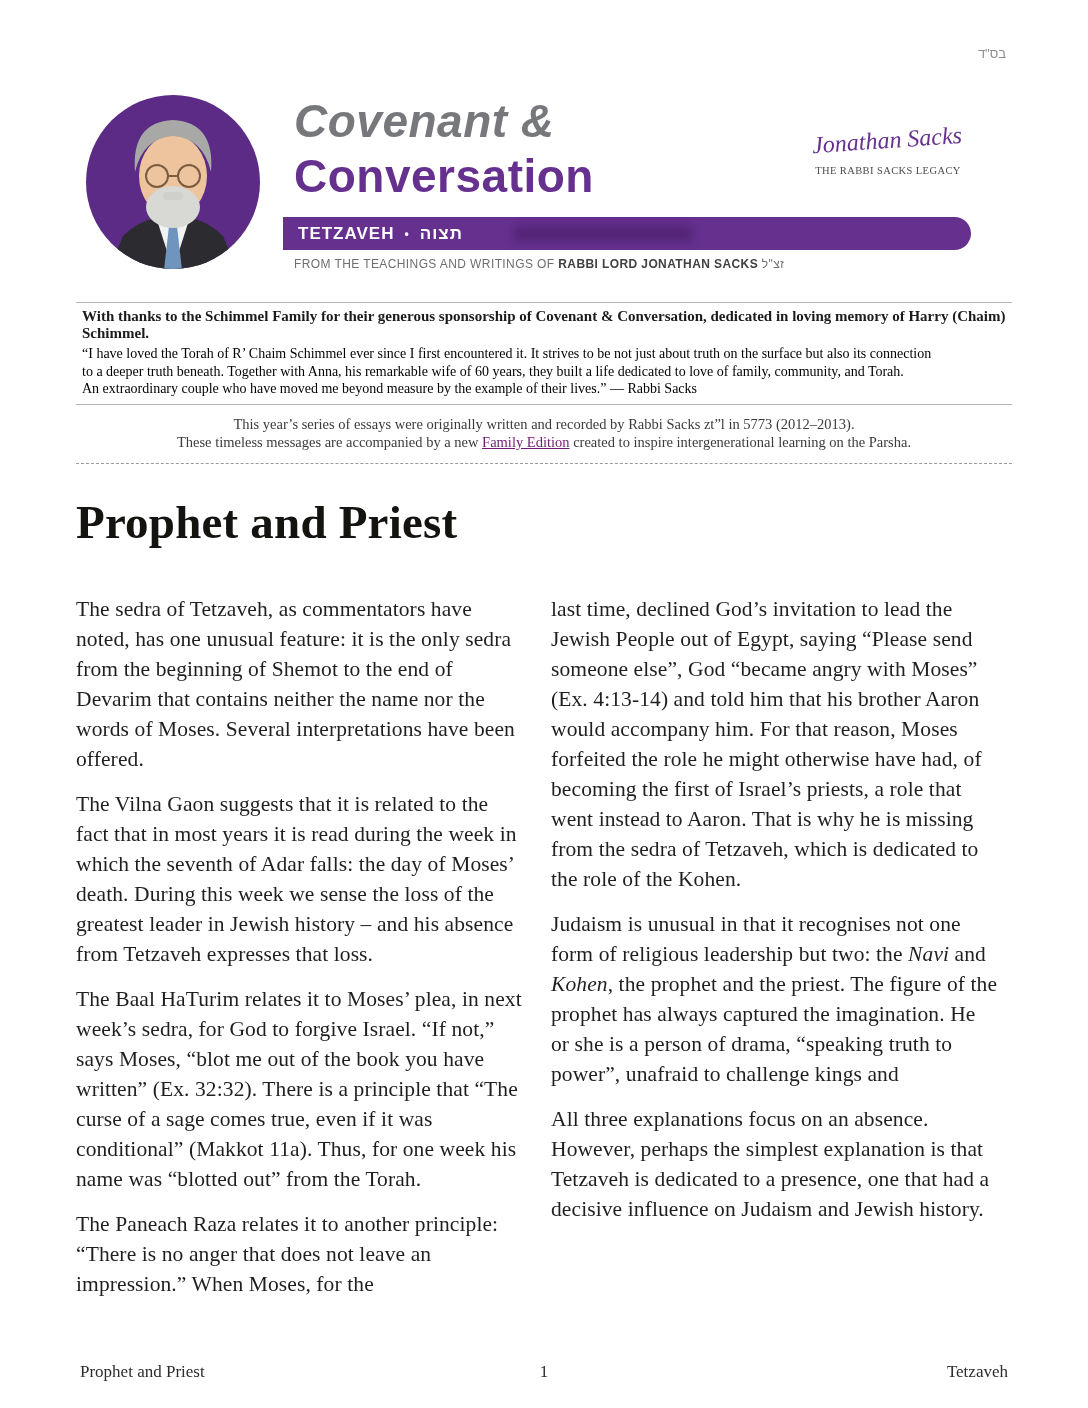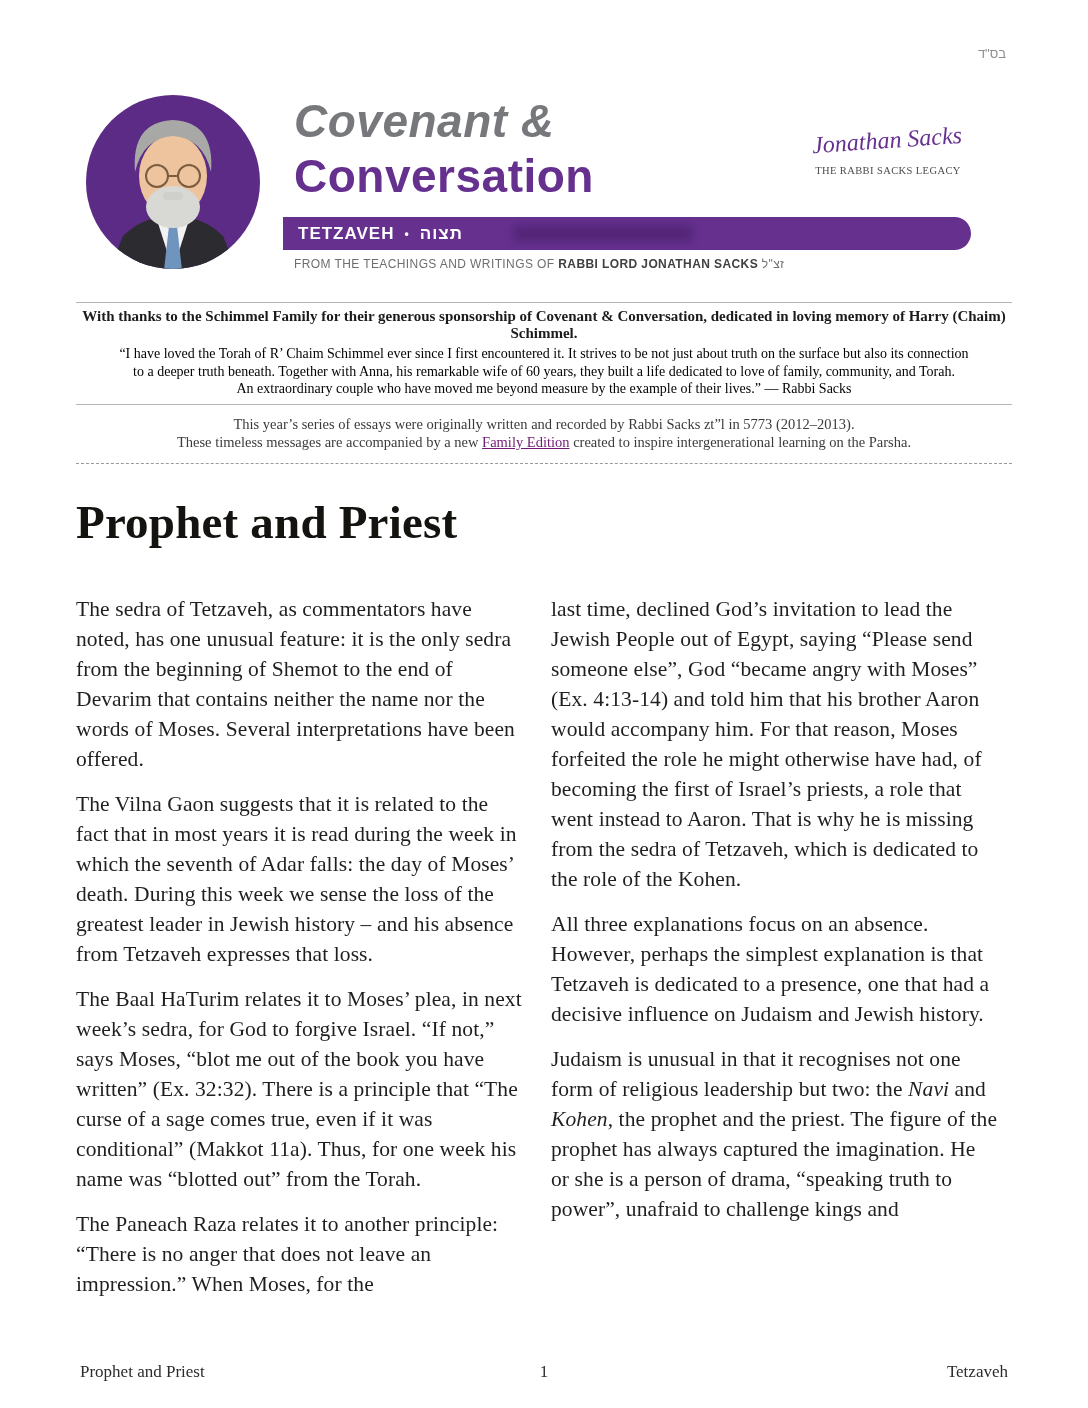--- a/index.html
+++ b/index.html
@@ -29,21 +29,21 @@
              font-size:12px; color:#6d6e71; letter-spacing:0.4px; white-space:nowrap; }
   .tag-bold { font-weight:bold; color:#414042; }
 
   .legacy { position:absolute; left:806px; top:120px; width:164px; text-align:center; }
   .legacy-caption { font-family:"Liberation Serif",serif; font-size:10.5px; font-weight:normal;
                     color:#4c4c4e; letter-spacing:0.4px; margin-top:1px; }
 
   .rule { border:none; border-top:1px solid #b5b5b5; margin:0 76px; height:0; }
   .rule.dashed { border-top-style:dashed; border-top-color:#9a9a9a; }
 
-  .sponsor { text-align:center; padding:5px 82px 6px; }
+  .sponsor { padding:5px 82px 6px; }
   .sponsor-bold { font-size:15px; font-weight:bold; color:#1b1b1b; line-height:17px; margin-bottom:3px; }
   .sponsor-quote { font-size:14px; color:#000000; line-height:17.5px; }
 
   .series { text-align:center; padding:10px 118px 11px; font-size:14.5px; color:#3b3b3b; line-height:18.5px; }
   .fam-link { color:#701a75; text-decoration:underline; cursor:pointer; }
 
   .title { margin:32px 76px 0; font-size:47px; font-weight:bold; color:#151310; letter-spacing:0.2px;
            line-height:52px; }
 
   .columns { display:flex; gap:28px; margin:46px 76px 0;font-family:Liberation Serif, serif; }
@@ -139,22 +139,22 @@
 
   <div class="columns">
     <div class="col">
       <p>The sedra of Tetzaveh, as commentators have noted, has one unusual feature: it is the only sedra from the beginning of Shemot to the end of Devarim that contains neither the name nor the words of Moses. Several interpretations have been offered.</p>
       <p>The Vilna Gaon suggests that it is related to the fact that in most years it is read during the week in which the seventh of Adar falls: the day of Moses’ death. During this week we sense the loss of the greatest leader in Jewish history – and his absence from Tetzaveh expresses that loss.</p>
       <p>The Baal HaTurim relates it to Moses’ plea, in next week’s sedra, for God to forgive Israel. “If not,” says Moses, “blot me out of the book you have written” (Ex. 32:32). There is a principle that “The curse of a sage comes true, even if it was conditional” (Makkot 11a). Thus, for one week his name was “blotted out” from the Torah.</p>
       <p>The Paneach Raza relates it to another principle: “There is no anger that does not leave an impression.” When Moses, for the</p>
     </div>
     <div class="col">
       <p>last time, declined God’s invitation to lead the Jewish People out of Egypt, saying “Please send someone else”, God “became angry with Moses” (Ex. 4:13-14) and told him that his brother Aaron would accompany him. For that reason, Moses forfeited the role he might otherwise have had, of becoming the first of Israel’s priests, a role that went instead to Aaron. That is why he is missing from the sedra of Tetzaveh, which is dedicated to the role of the Kohen.</p>
+      <p><span>Judaism is unusual in that it recognises not one form of religious leadership but two: the </span><em>Navi</em><span> and </span><em>Kohen</em><span>, the prophet and the priest. The figure of the prophet has always captured the imagination. He or she is a person of drama, “speaking truth to power”, unafraid to challenge kings and</span></p>
       <p>All three explanations focus on an absence. However, perhaps the simplest explanation is that Tetzaveh is dedicated to a presence, one that had a decisive influence on Judaism and Jewish history.</p>
-      <p><span>Judaism is unusual in that it recognises not one form of religious leadership but two: the </span><em>Navi</em><span> and </span><em>Kohen</em><span>, the prophet and the priest. The figure of the prophet has always captured the imagination. He or she is a person of drama, “speaking truth to power”, unafraid to challenge kings and</span></p>
     </div>
   </div>
 
   <footer class="footer">
     <span>Prophet and Priest</span>
     <span class="f-center">1</span>
     <span class="f-right">Tetzaveh</span>
   </footer>
 
 </div>

